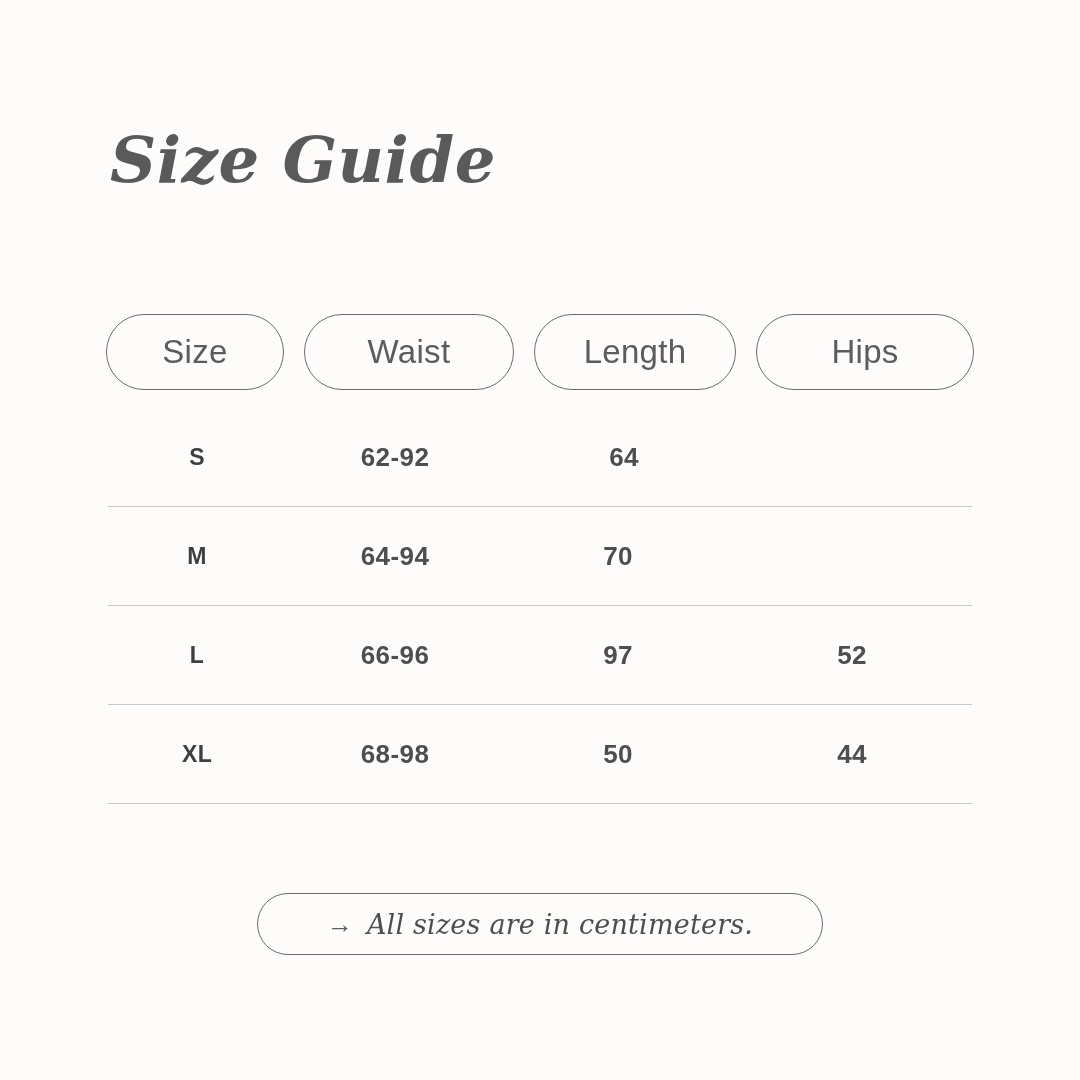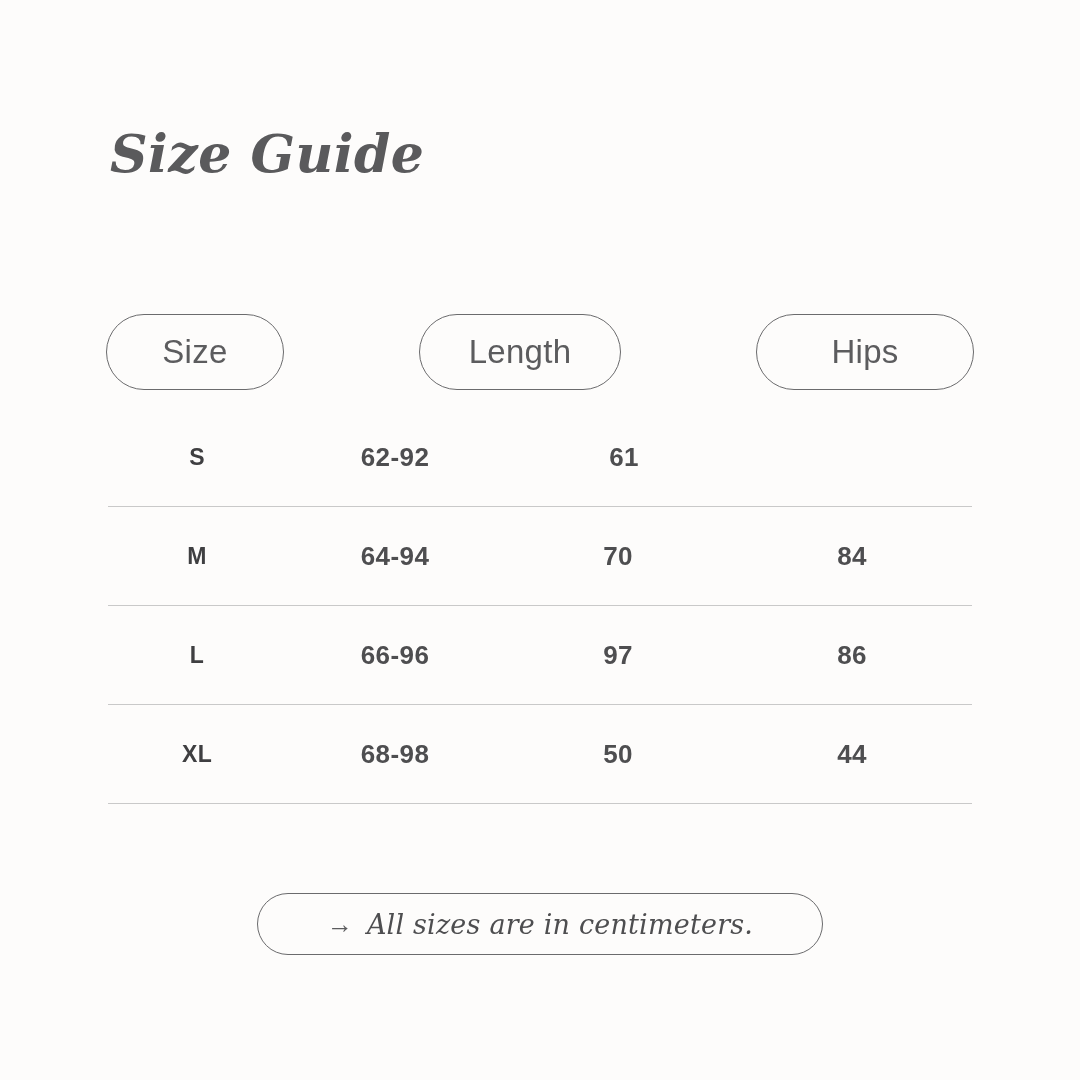--- a/index.html
+++ b/index.html
@@ -22,21 +22,21 @@
   }
 
   
   .title {
     position: absolute;
     left: 110px;
     top: 128px;
     font-family: "DejaVu Serif", "Liberation Serif", serif;
     font-style: italic;
     font-weight: 700;
-    font-size: 52px;
+    font-size: 64px;
     letter-spacing: 0.5px;
     color: #5a5a5c;
     line-height: 1;
     text-align: right;
   }
 
   
   .header-row {
     position: absolute;
     left: 106px;
@@ -125,48 +125,50 @@
 <body>
 
 <div class="page">
 
   <div class="title">Size Guide</div>
 
   <div class="header-row">
     <div class="pill pill-size">
       <span>Size</span>
     </div>
+    <div class="pill pill-waist">
+      <span>Waist</span>
+    </div>
     <div class="pill pill-length">
       <span>Length</span>
     </div>
     <div class="pill pill-hips">
       <span>Hips</span>
     </div>
   </div>
 
   <div class="table">
 
     <div class="row">
       <div class="cell c-size">S</div>
       <div class="cell c-waist">62-92</div>
-      <div class="cell c-length">61</div>
+      <div class="cell c-length">64</div>
     </div>
 
     <div class="row">
       <div class="cell c-size">M</div>
       <div class="cell c-waist">64-94</div>
       <div class="cell c-hips">70</div>
-      <div class="cell c-length">84</div>
     </div>
 
     <div class="row">
       <div class="cell c-size">L</div>
       <div class="cell c-waist">66-96</div>
       <div class="cell c-hips">97</div>
-      <div class="cell c-length">86</div>
+      <div class="cell c-length">52</div>
     </div>
 
     <div class="row">
       <div class="cell c-size">XL</div>
       <div class="cell c-waist">68-98</div>
       <div class="cell c-hips">50</div>
       <div class="cell c-length">44</div>
     </div>
 
   </div>

